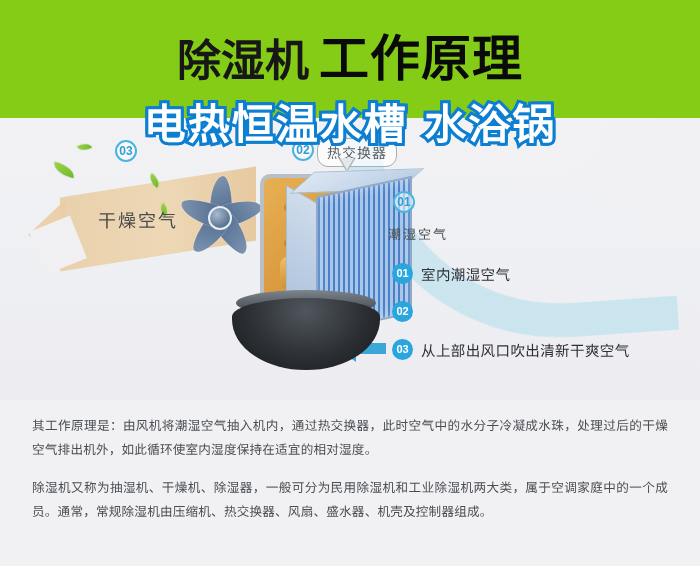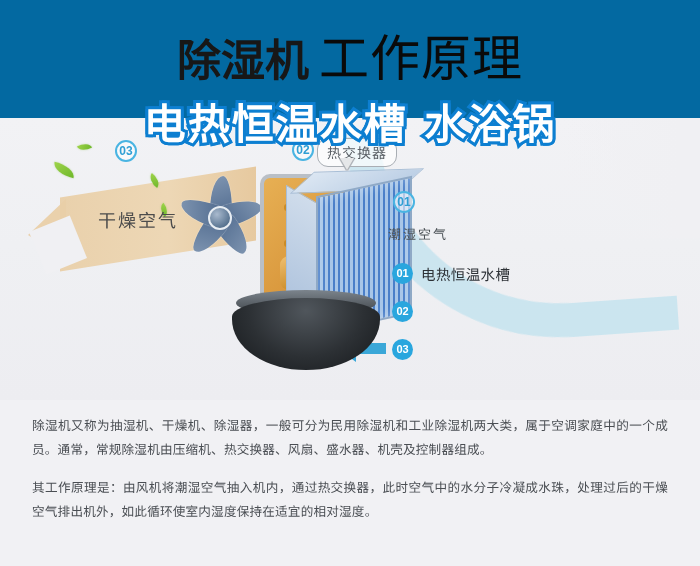--- a/index.html
+++ b/index.html
@@ -14,21 +14,21 @@
     background: #f1f1f4;
     font-family: "Liberation Sans", "DejaVu Sans", sans-serif;
     overflow: hidden;
     position: relative;
   }
 
   
   .header {
     width: 700px;
     height: 118px;
-    background: #0369a1;
+    background: #84cc16;
     display: flex;
     align-items: center;
     justify-content: center;
     position: relative;
   }
   .header-title {
     font-size: 47px;
     line-height: 1;
     font-weight: 700;
     color: #141414;
@@ -38,21 +38,21 @@
     align-items: baseline;
   }
   .header-title .t-part1 {
     font-weight: 700;
     font-size: 44px;
     color: #171717;
     letter-spacing: 0px;
     font-family: "DejaVu Sans", "Liberation Sans", sans-serif;
   }
   .header-title .t-part2 {
-    font-weight: 400;
+    font-weight: 700;
     font-size: 50px;
     color: #0a0a0a;
     margin-left: 10px;
     letter-spacing: 1px;
     font-family: "DejaVu Sans", "Liberation Sans", sans-serif;
   }
 
   
   .illustration {
     position: relative;
@@ -540,31 +540,32 @@
   <div class="badge badge-02">02</div>
   <div class="callout">热交换器</div>
   <div class="callout-tail"></div>
 
   <div class="badge badge-01">01</div>
   <div class="label-humid">潮湿空气</div>
 
   <div class="legend">
     <div class="legend-row">
       <div class="legend-badge">01</div>
-      <div class="legend-text">电热恒温水槽</div>
+      <div class="legend-text">室内潮湿空气</div>
     </div>
     <div class="legend-row">
       <div class="legend-badge">02</div>
     </div>
     <div class="legend-row">
       <div class="legend-badge">03</div>
+      <div class="legend-text">从上部出风口吹出清新干爽空气</div>
     </div>
   </div>
 </div>
 
 <div class="overlay-text">
   <div class="overlay-line">电热恒温水槽 水浴锅</div>
 </div>
 
 <div class="bodytext">
+  <p class="para">其工作原理是：由风机将潮湿空气抽入机内，通过热交换器，此时空气中的水分子冷凝成水珠，处理过后的干燥空气排出机外，如此循环使室内湿度保持在适宜的相对湿度。</p>
   <p class="para">除湿机又称为抽湿机、干燥机、除湿器，一般可分为民用除湿机和工业除湿机两大类，属于空调家庭中的一个成员。通常，常规除湿机由压缩机、热交换器、风扇、盛水器、机壳及控制器组成。</p>
-  <p class="para">其工作原理是：由风机将潮湿空气抽入机内，通过热交换器，此时空气中的水分子冷凝成水珠，处理过后的干燥空气排出机外，如此循环使室内湿度保持在适宜的相对湿度。</p>
 </div>
 
 </body></html>

